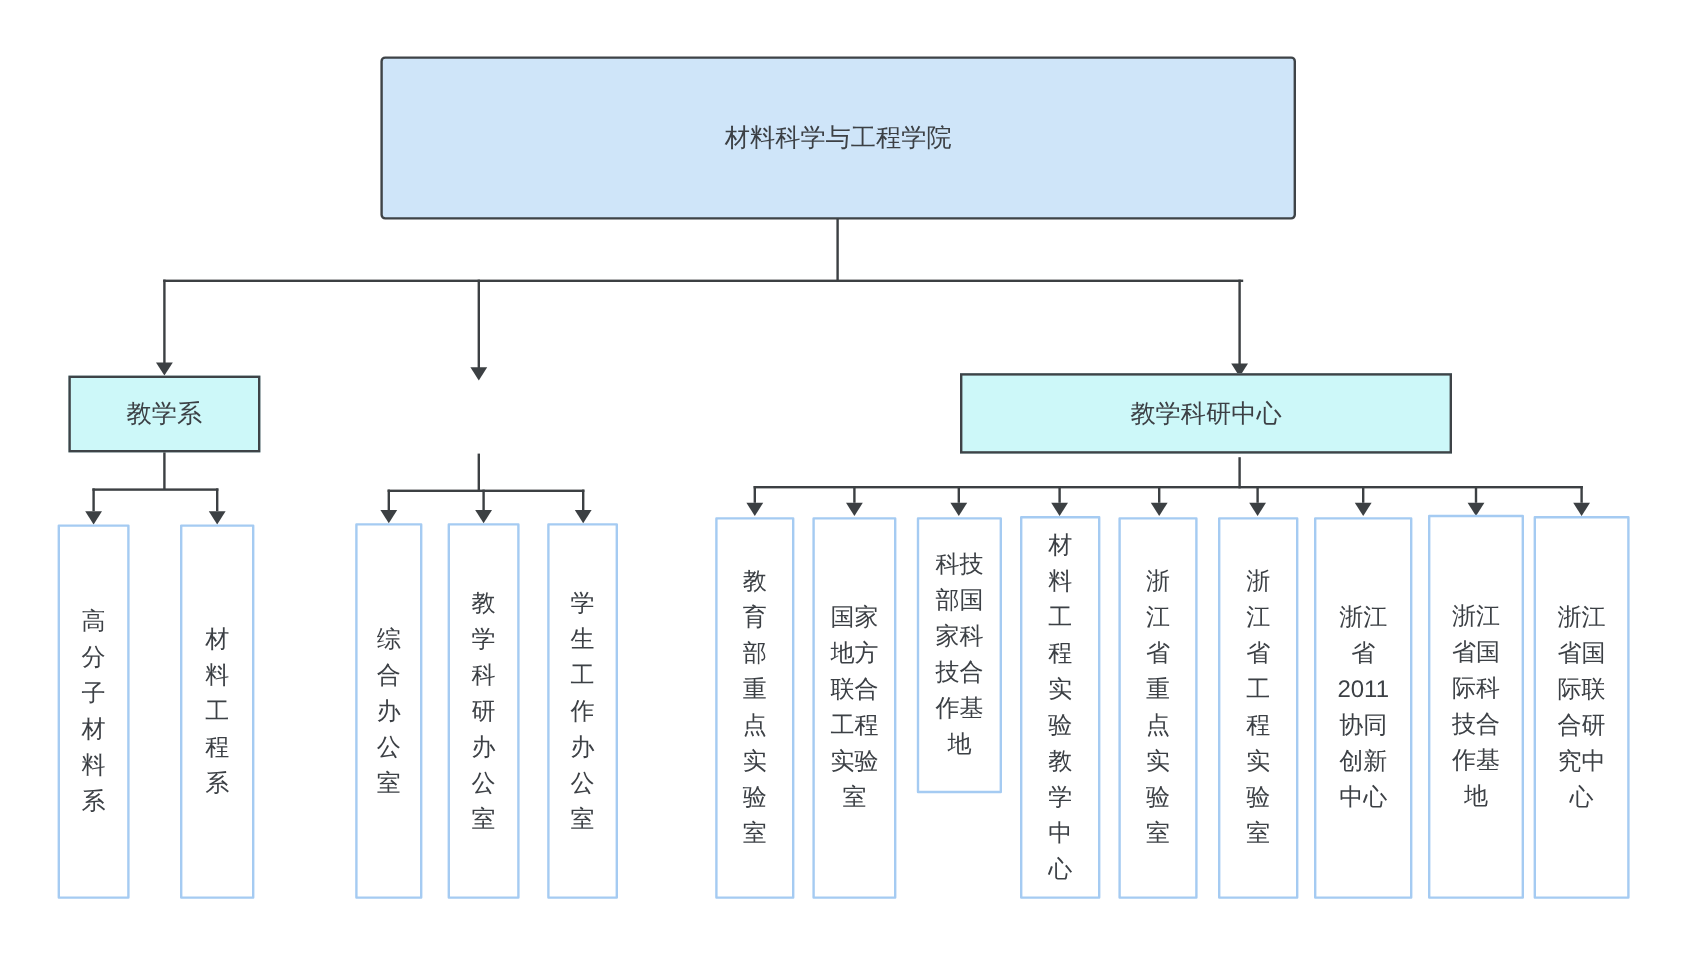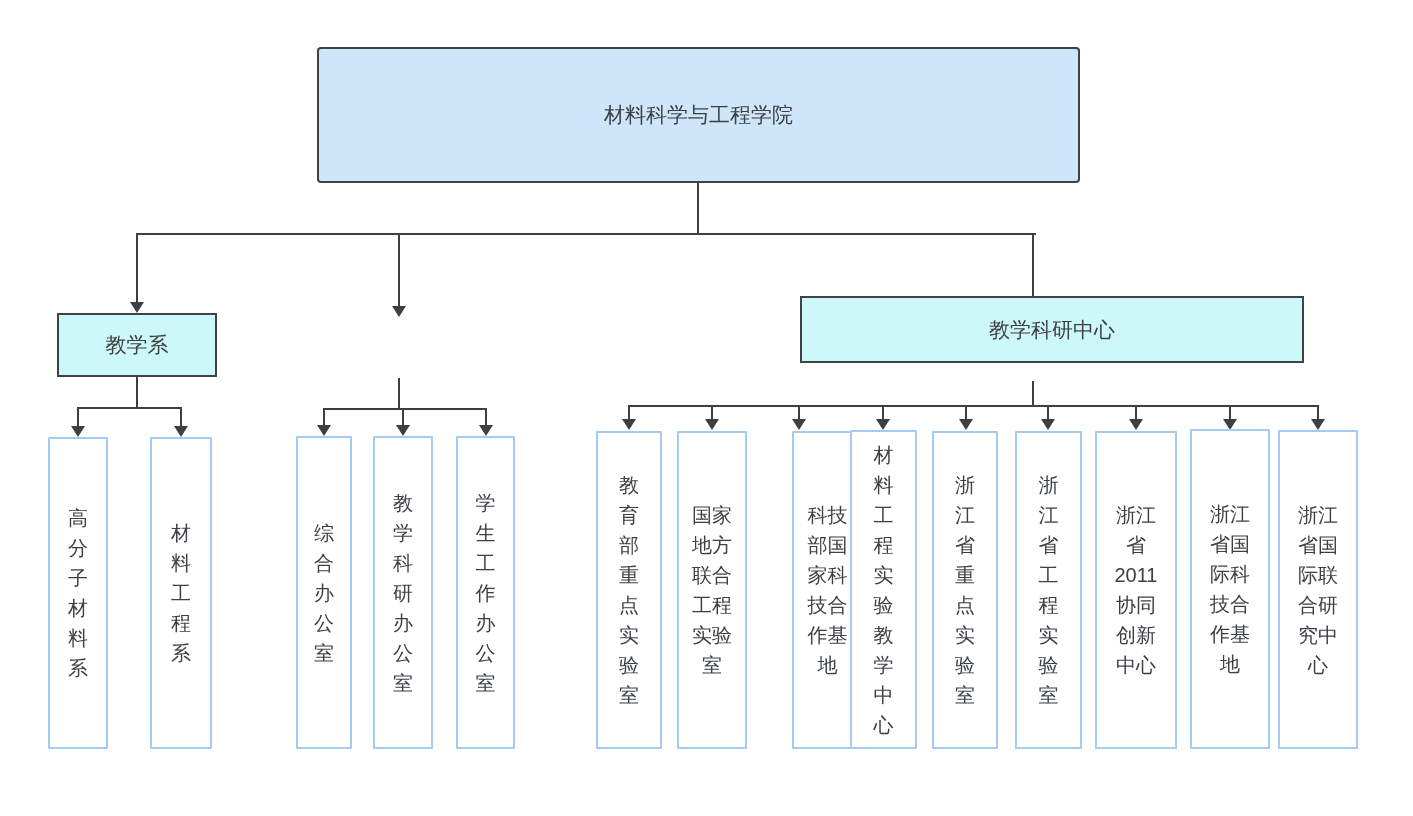--- a/index.html
+++ b/index.html
@@ -79,21 +79,21 @@
 
   <div class="node root" style="left:317px;top:47px;width:763px;height:136px">
     <span class="lbl">材料科学与工程学院</span>
   </div>
 
   <div class="node dept" style="left:57px;top:313px;width:160px;height:64px">
     <span class="lbl">教学系</span>
   </div>
 
 
-  <div class="node dept" style="left:800px;top:296px;width:504px;height:67px">
+  <div class="node dept" style="left:800px;top:311px;width:410px;height:67px">
     <span class="lbl">教学科研中心</span>
   </div>
 
   <div class="vline" style="left:136px;top:377px;height:31px"></div>
   <div class="hline" style="left:77px;top:407px;width:105px"></div>
   <div class="vline" style="left:77px;top:407px;height:19px"></div>
   <div class="arrow" style="left:71px;top:426px"></div>
   <div class="vline" style="left:180px;top:407px;height:19px"></div>
   <div class="arrow" style="left:174px;top:426px"></div>
 
@@ -181,21 +181,21 @@
 室</span>
   </div>
   <div class="node leaf" style="left:677px;top:431px;width:70px;height:318px">
     <span class="lbl">国家
 地方
 联合
 工程
 实验
 室</span>
   </div>
-  <div class="node leaf" style="left:792px;top:431px;width:71px;height:318px">
+  <div class="node leaf" style="left:764px;top:431px;width:71px;height:230px">
     <span class="lbl">科技
 部国
 家科
 技合
 作基
 地</span>
   </div>
   <div class="node leaf" style="left:850px;top:430px;width:67px;height:319px">
     <span class="lbl">材
 料

